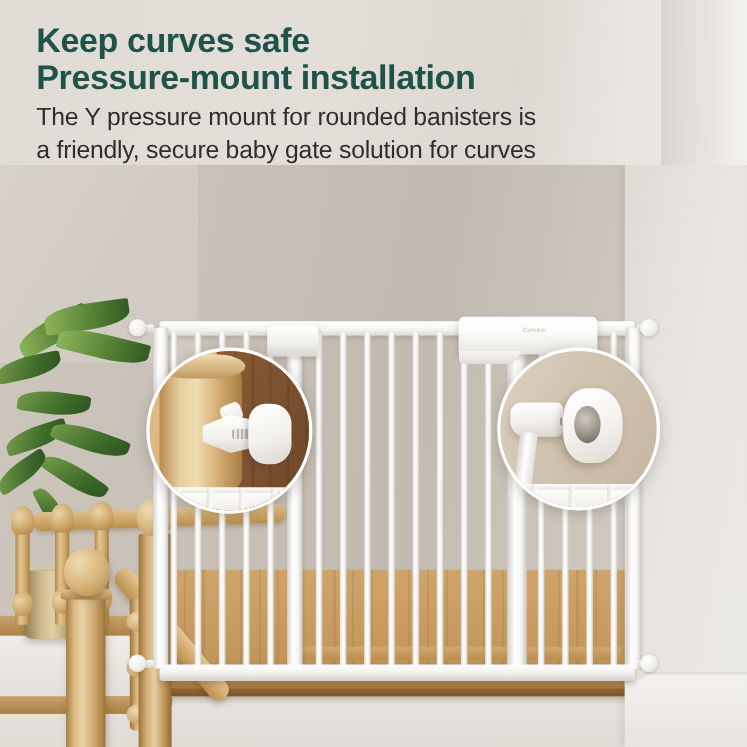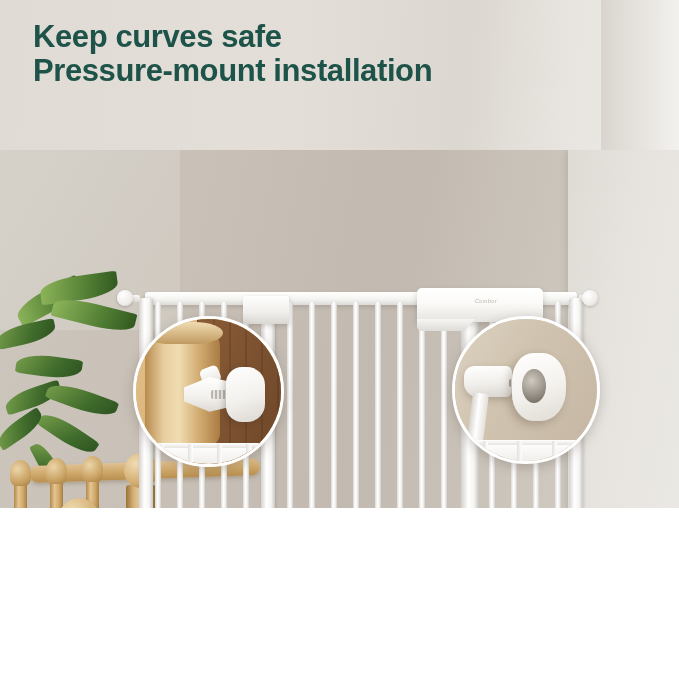--- a/index.html
+++ b/index.html
@@ -1,21 +1,21 @@
 <!DOCTYPE html>
 <html><head>
 <meta charset="utf-8">
 <title>Baby Gate Product Image</title>
 <style>
   html,body{margin:0;padding:0;background:#ffffff;}
   body{font-family:"Liberation Sans", sans-serif;}
 
   #stage{
     position:relative;
-    width:679px;height:508px;
+    width:679px;height:679px;
     overflow:hidden;
     background:#ded9d2;
   }
 
   
   .copy-bg{
     position:absolute;left:0;top:0;width:679px;height:172px;
     background:
       linear-gradient(95deg,#e0dbd4 0%,#e3dfd8 42%,#dcd7d0 68%,#e7e4df 82%,#efedea 100%);
   }
@@ -434,20 +434,22 @@
 </head>
 <body>
 
 <div id="stage">
 
   <div class="copy-bg"></div>
 
   <div class="headline">Keep curves safe
 Pressure-mount installation</div>
 
+  <div class="subcopy">The Y pressure mount for rounded banisters is
+a friendly, secure baby gate solution for curves</div>
 
   <div class="scene">
 
     <div class="wall-back"></div>
     <div class="wall-upper-left"></div>
 
     <div class="floor-back"></div>
 
     <div class="lower-wall"></div>
 

